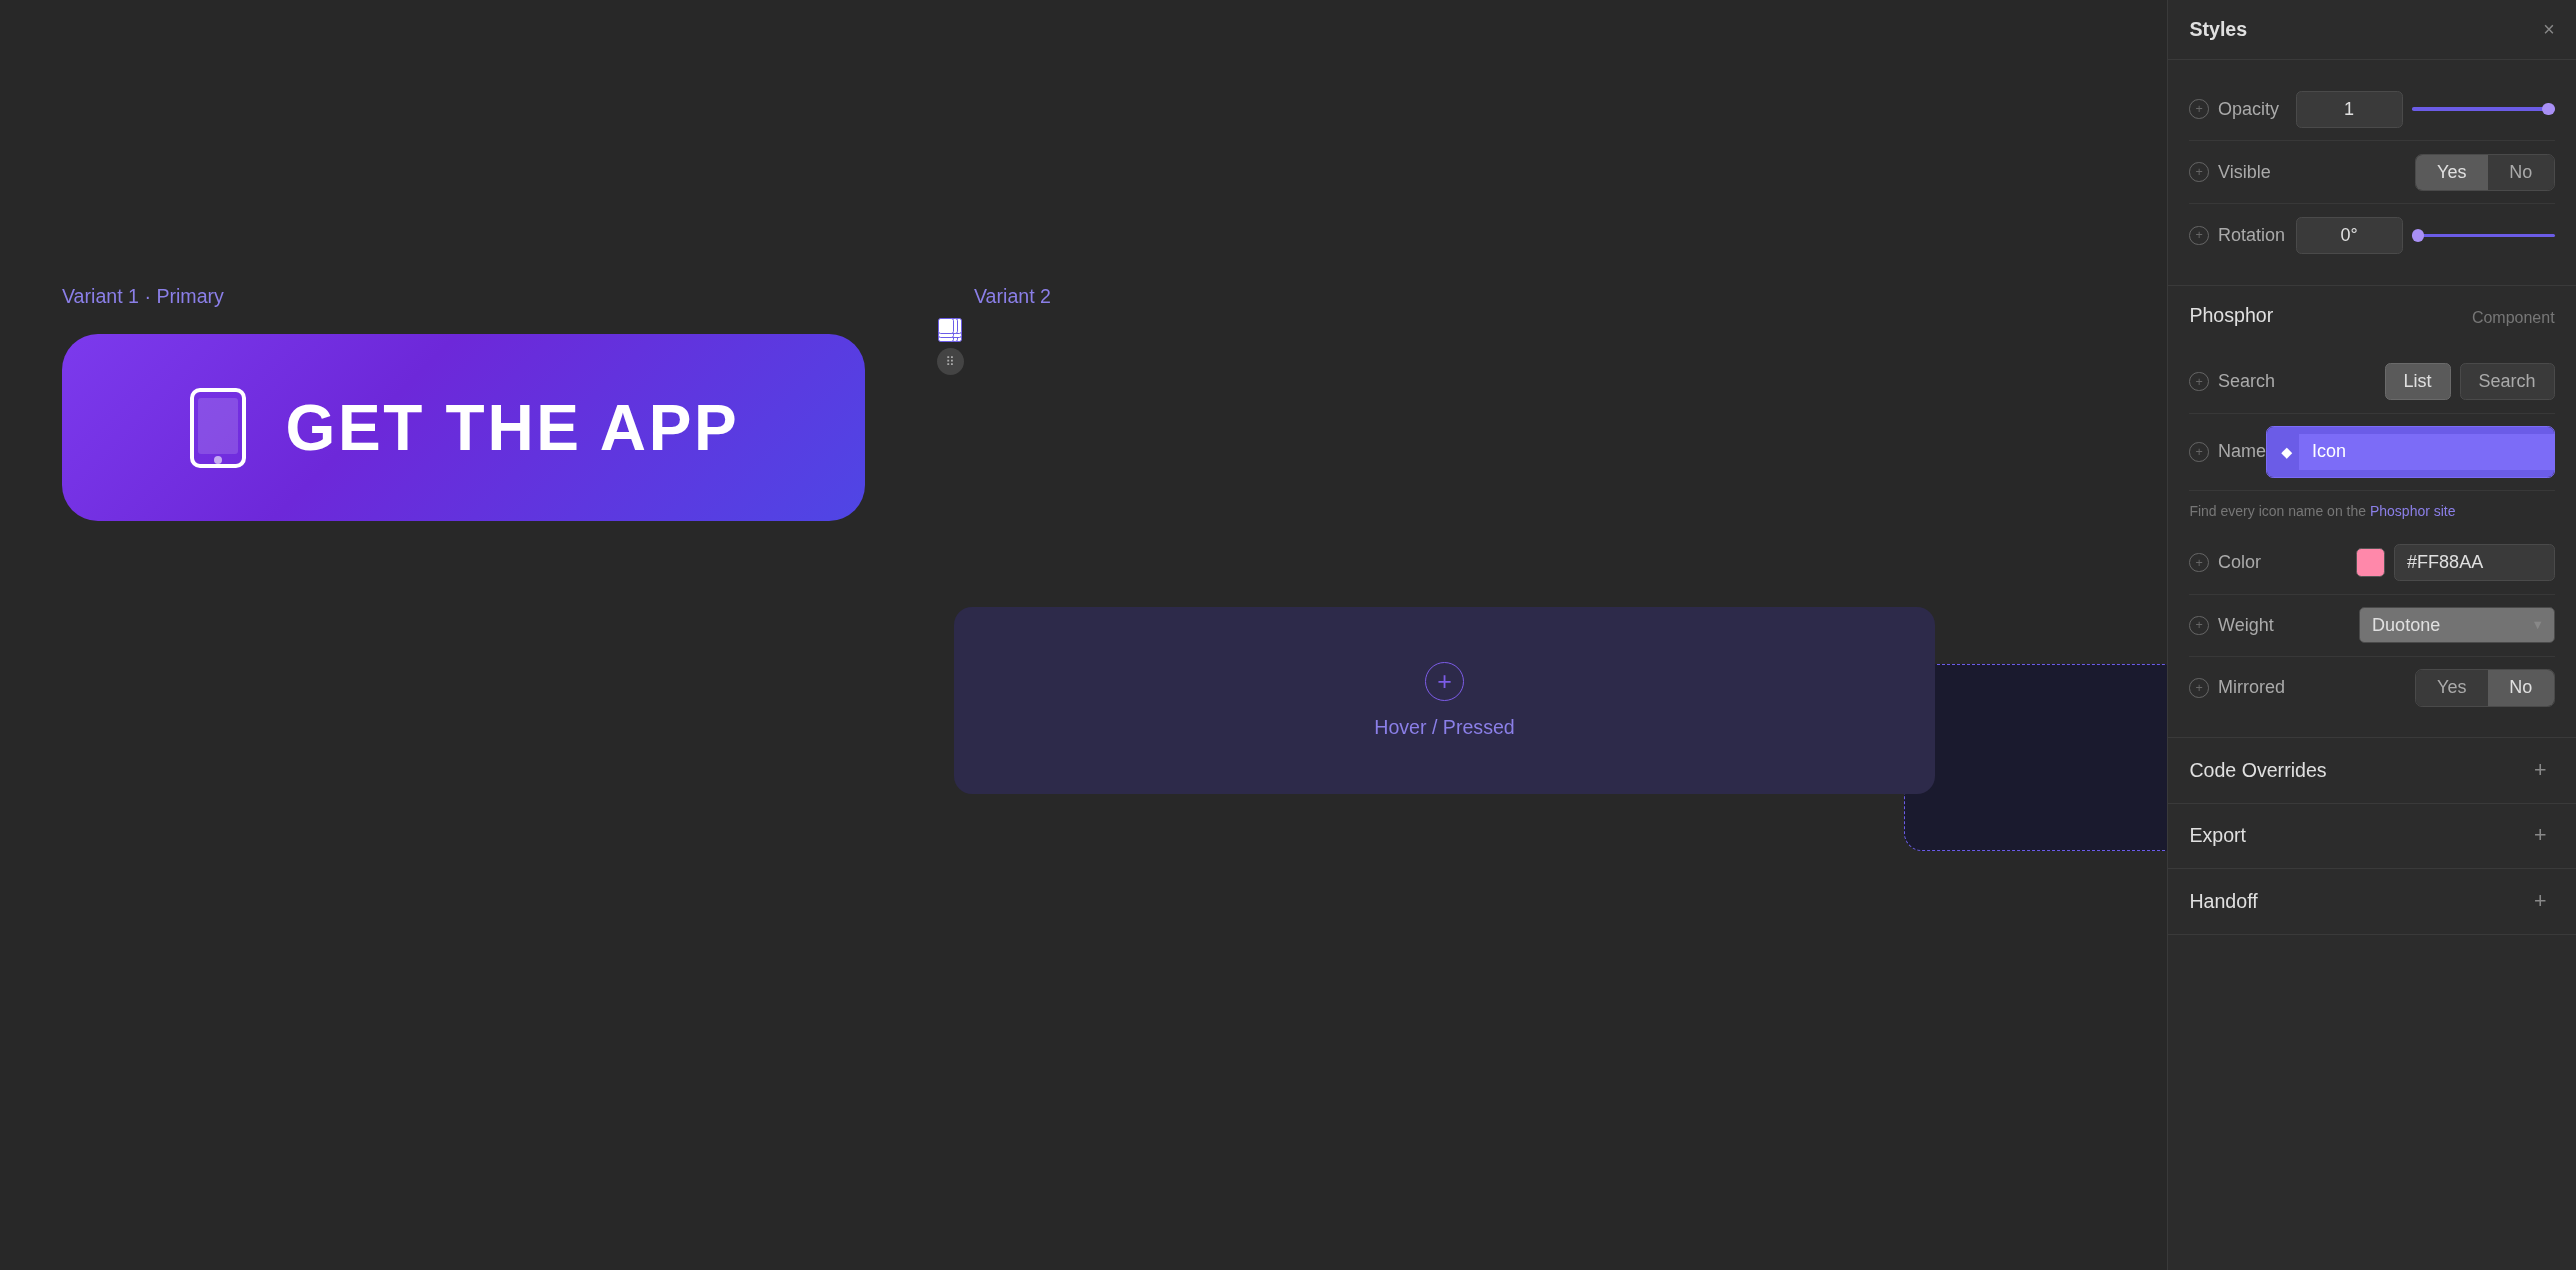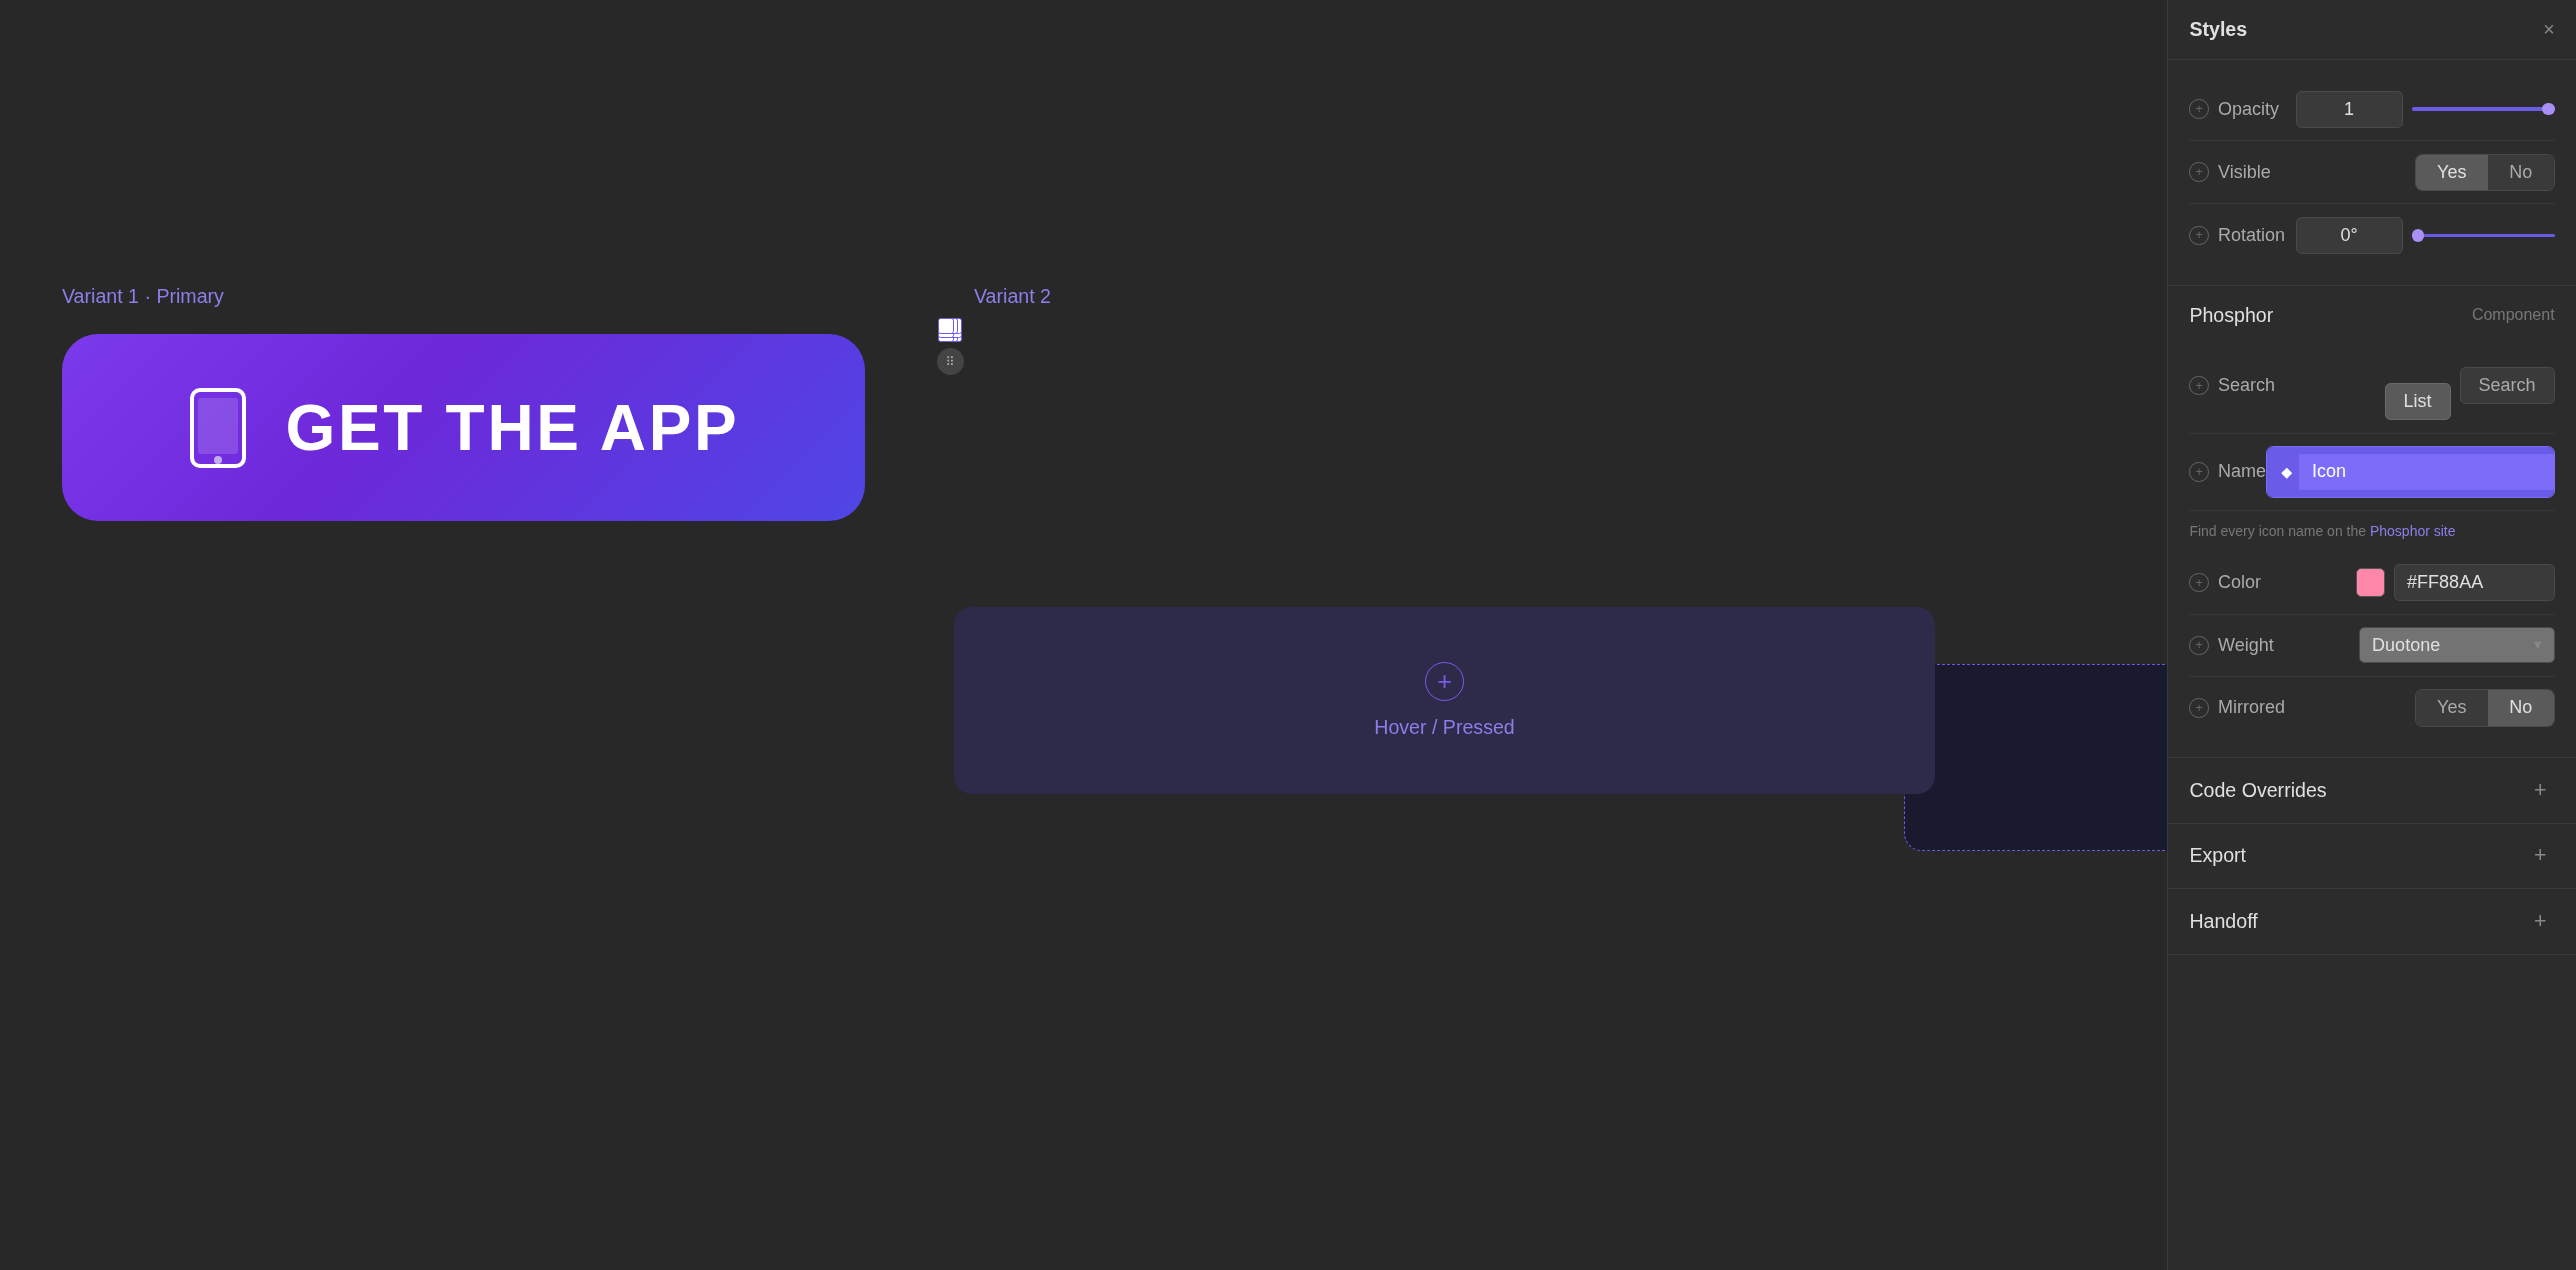--- a/index.html
+++ b/index.html
@@ -279,21 +279,20 @@
     }
 
     .list-btn {
       background: #5a5a5a;
       border: 0.9px solid #6a6a6a;
       border-radius: 5.4px;
       color: #e0e0e0;
       font-size: 18px;
       padding: 7.1px 18px;
       cursor: pointer;
-      margin-top: 32px;
     }
 
     .search-btn {
       background: #3a3a3a;
       border: 0.9px solid #4a4a4a;
       border-radius: 5.4px;
       color: #aaa;
       font-size: 18px;
       padding: 7.1px 18px;
       cursor: pointer;
@@ -512,21 +511,21 @@
       </div>
       <div class="prop-controls">
         <input type="text" class="prop-input" value="0°" style="">
         <input type="range" class="prop-slider" min="0" max="360" step="1" value="0" style="">
       </div>
     </div>
 
   </div>
 
   <div class="panel-section">
-    <div class="panel-section-header" style="margin-bottom: 12px;">
+    <div class="panel-section-header" style="margin-bottom: 24px; align-items: flex-end;">
       <span class="panel-section-title">Phosphor</span>
       <span class="panel-section-subtitle">Component</span>
     </div>
 
     <div class="prop-row">
       <div class="prop-label">
         <div class="prop-icon-circle">+</div>
         <span>Search</span>
       </div>
       <div class="select-row">

